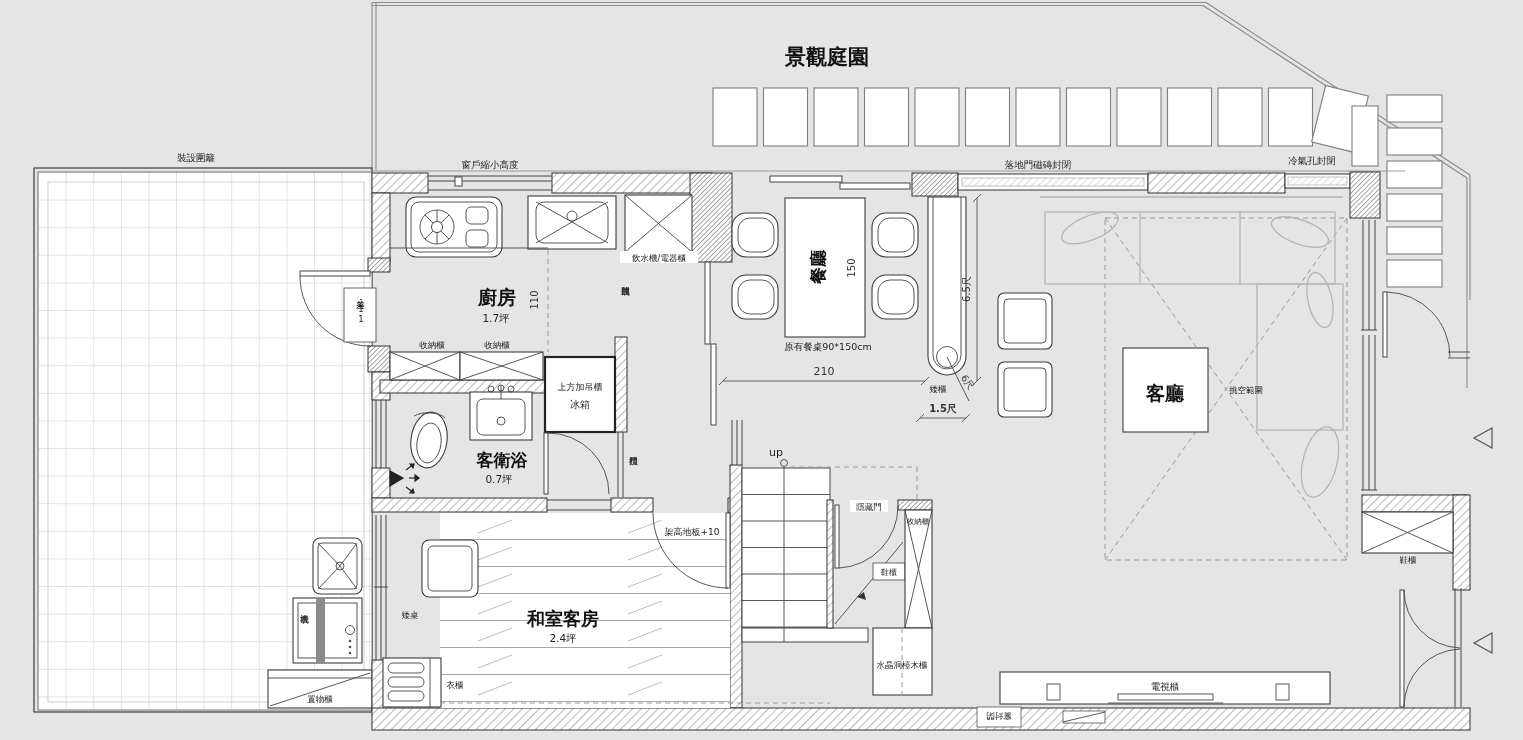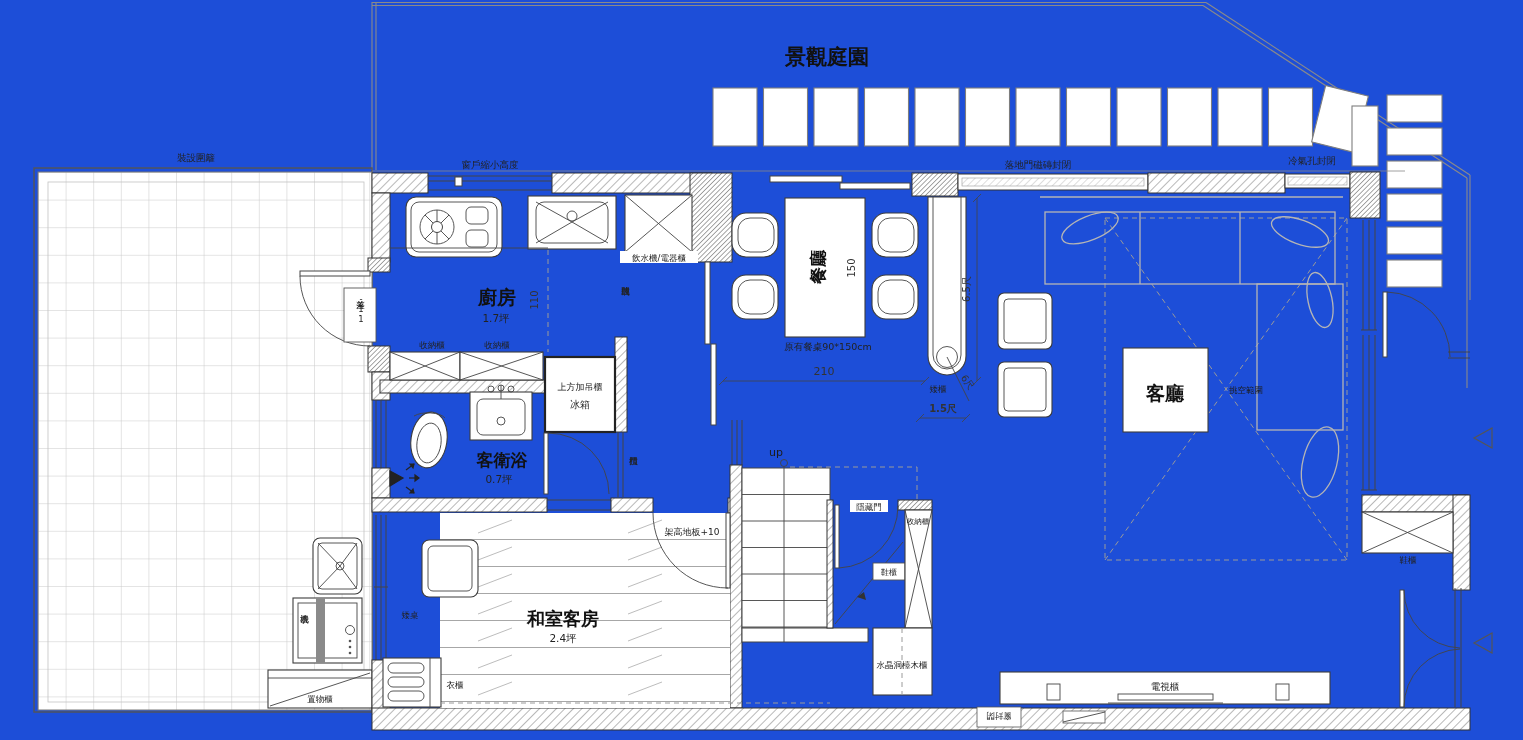--- a/index.html
+++ b/index.html
@@ -1,17 +1,17 @@
 <!DOCTYPE html>
 <html><head>
 <meta charset="utf-8">
 <style>
   html,body{margin:0;padding:0;background:#ffffff;}
   body{font-family:"DejaVu Sans",sans-serif;}
-  .plan-wrap{width:1523px;height:740px;position:relative;background:#1d4ed8;overflow:hidden;}
+  .plan-wrap{width:1523px;height:740px;position:relative;background:#e5e5e5;overflow:hidden;}
   svg text{fill:#1c1c1c;}
   .room-name{font-weight:600;fill:#111;}
   .lbl{fill:#222;}
   .dim{fill:#333;}
   .vtext{writing-mode:vertical-rl;text-orientation:upright;}
   .wall{stroke:#333;stroke-width:1;}
   .thin{stroke:#444;stroke-width:0.9;fill:none;}
   .lite{stroke:#b5b5b5;stroke-width:1.3;fill:none;}
   .furn{stroke:#3c3c3c;stroke-width:1.1;fill:#fff;}
   .dash{stroke:#9a9a9a;stroke-width:1;fill:none;stroke-dasharray:5 4;}

